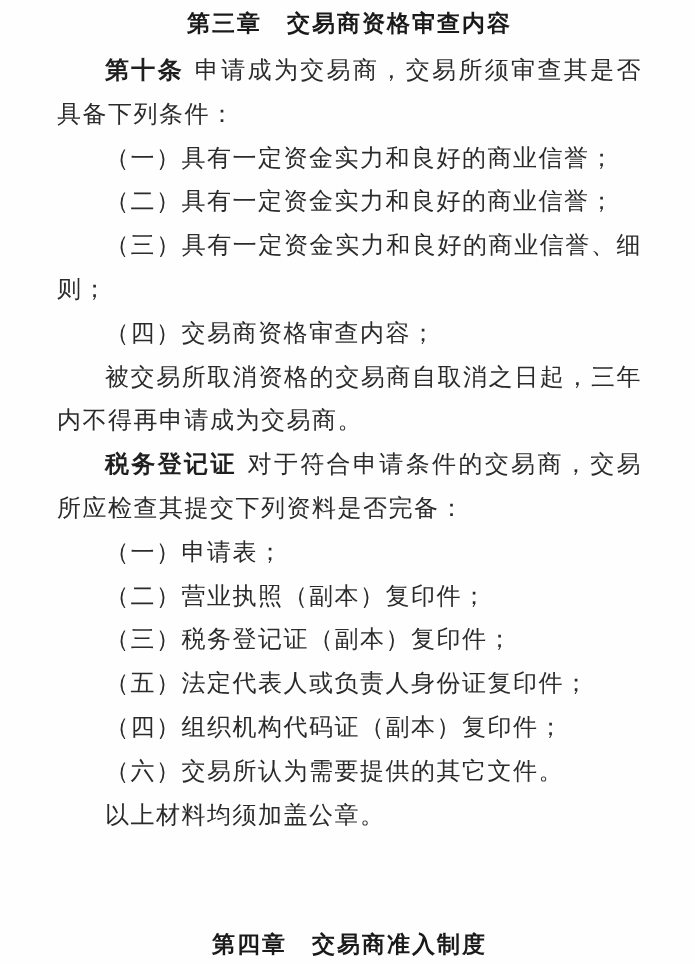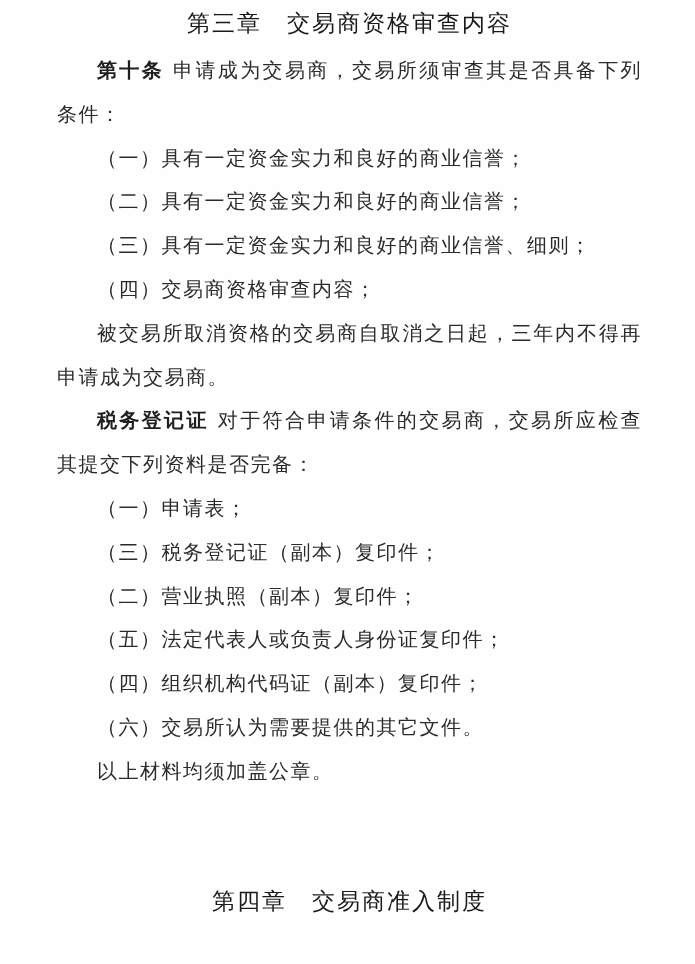--- a/index.html
+++ b/index.html
@@ -13,34 +13,34 @@
     height: 964px;
     background: #fefefe;
     overflow: hidden;
     font-family: "Liberation Serif", "DejaVu Serif", serif;
     color: #2b2b2b;
     box-sizing: border-box;
     padding: 6px 53px 0 57px;
   }
   .chapter-title {
     font-family: "Liberation Sans", "DejaVu Sans", sans-serif;
-    font-weight: 400;
+    font-weight: 700;
     font-size: 23px;
     line-height: 30px;
     letter-spacing: 2px;
     text-align: center;
     color: #1a1a1a;
     margin: 2px 0 11px 0;
   }
   .chapter-title.bottom {
     margin-top: 92px;
   }
   .body-text p {
     margin: 0;
-    font-size: 20px;
+    font-size: 24px;
     line-height: 43.8px;
     letter-spacing: 1.5px;
     text-align: justify;
     text-justify: inter-ideograph;
   }
   .para, .list-item, .note {
     text-indent: 2em;
   }
   .note-flush {
     text-indent: 2em;
@@ -66,22 +66,22 @@
     <p class="list-item">（一）具有一定资金实力和良好的商业信誉；</p>
     <p class="list-item">（二）具有一定资金实力和良好的商业信誉；</p>
     <p class="list-item">（三）具有一定资金实力和良好的商业信誉、细则；</p>
     <p class="list-item">（四）交易商资格审查内容；</p>
 
     <p class="note">被交易所取消资格的交易商自取消之日起，三年内不得再申请成为交易商。</p>
 
     <p class="para"><span class="term">税务登记证</span><span>对于符合申请条件的交易商，交易所应检查其提交下列资料是否完备：</span></p>
 
     <p class="list-item">（一）申请表；</p>
+    <p class="list-item">（二）营业执照（副本）复印件；</p>
     <p class="list-item">（三）税务登记证（副本）复印件；</p>
-    <p class="list-item">（二）营业执照（副本）复印件；</p>
     <p class="list-item">（五）法定代表人或负责人身份证复印件；</p>
     <p class="list-item">（四）组织机构代码证（副本）复印件；</p>
     <p class="list-item">（六）交易所认为需要提供的其它文件。</p>
 
     <p class="note-flush">以上材料均须加盖公章。</p>
 
   </div>
 
   <div class="chapter-title bottom">第四章　交易商准入制度</div>
 

